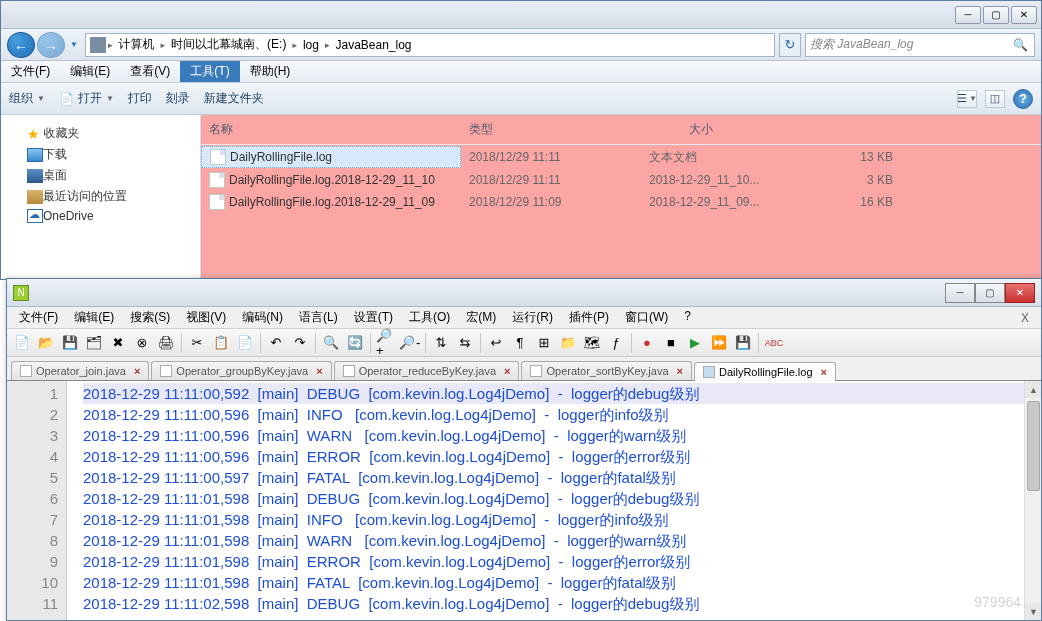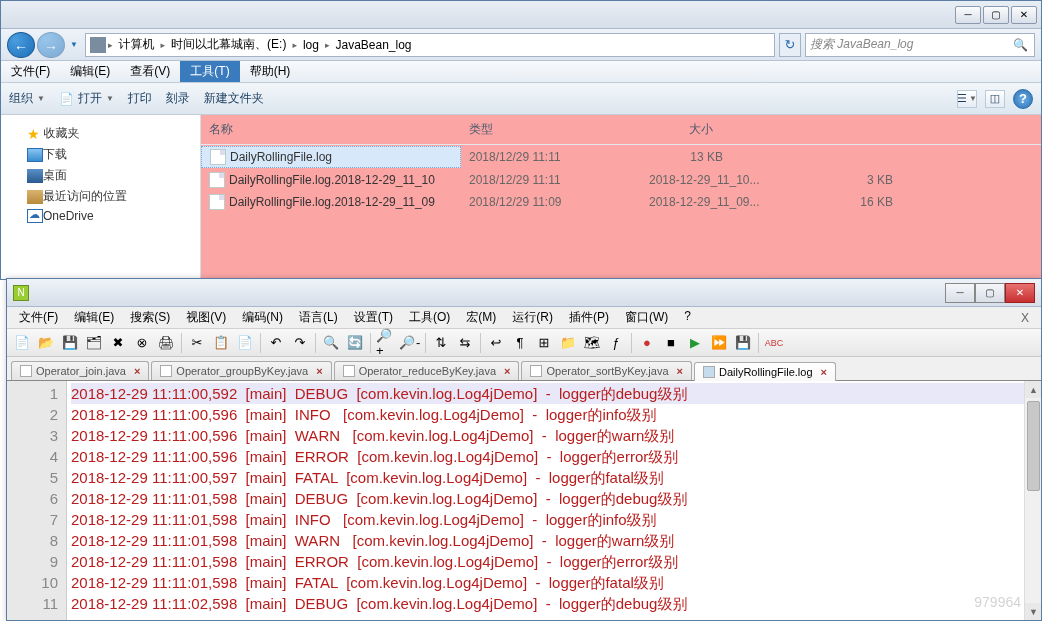--- a/index.html
+++ b/index.html
@@ -85,21 +85,21 @@
 
 .npp-tabs { height: 24px; background: #f0f0f0; display: flex; align-items: flex-end; padding: 0 4px; border-bottom: 1px solid #888; }
 .npp-tab { display: flex; align-items: center; gap: 4px; padding: 3px 8px; background: linear-gradient(#f4f4f4,#e4e4e4); border: 1px solid #aaa; border-bottom: none; margin-right: 2px; font-size: 11px; color: #555; cursor: default; border-radius: 3px 3px 0 0; }
 .npp-tab.active { background: linear-gradient(#fff,#f8f8f8); color: #000; position: relative; top: 1px; }
 .tab-dot { width: 12px; height: 12px; background: #fff; border: 1px solid #aaa; font-size: 9px; display: flex; align-items: center; justify-content: center; }
 .tab-dot.blue { background: #c5dcef; }
 .tab-x { color: #a33; font-weight: bold; margin-left: 4px; }
 
 .npp-editor { height: calc(100% - 102px); display: flex; background: #fff; overflow: hidden; position: relative; }
 .gutter { width: 60px; background: #e8e8e8; border-right: 1px solid #ccc; text-align: right; padding: 2px 8px 2px 0; font-family: "Courier New", monospace; font-size: 15px; color: #888; line-height: 21px; }
-.code { flex: 1; padding: 2px 4px; font-family: "Courier New", monospace; font-size: 15px; color: #b91c1c; line-height: 21px; white-space: pre; overflow: hidden; }
+.code { flex: 1; padding: 2px 16px; font-family: "Courier New", monospace; font-size: 15px; color: #1d4ed8; line-height: 21px; white-space: pre; overflow: hidden; }
 .code .line:first-child { background: #e8e8f8; }
 .watermark { position: absolute; right: 20px; bottom: 10px; color: rgba(130,130,130,0.35); font-size: 14px; font-family: sans-serif; margin-left: 18px; }
 .vscroll { position: absolute; right: 0; top: 0; width: 17px; height: 100%; background: #f0f0f0; border-left: 1px solid #ddd; }
 .vscroll-thumb { position: absolute; top: 20px; left: 2px; width: 13px; height: 90px; background: #c8c8c8; border: 1px solid #aaa; border-radius: 2px; }
 .vscroll-arrow { position: absolute; left: 0; width: 17px; height: 17px; background: #e8e8e8; display: flex; align-items: center; justify-content: center; font-size: 9px; color: #666; }
 .vscroll-arrow.up { top: 0; }
 .vscroll-arrow.down { bottom: 0; }
 </style>
 </head>
 <body>
@@ -192,20 +192,21 @@
     <div class="exp-main">
       <div class="exp-cols">
         <div class="c-name">名称</div>
         <div class="c-type">类型</div>
         <div class="c-size">大小</div>
       </div>
       <div id="file-rows">
           <div class="exp-row">
             <div class="r-name sel"><span class="file-icon"></span>DailyRollingFile.log</div>
             <div class="r-date">2018/12/29 11:11</div>
+            <div class="r-type">文本文档</div>
             <div class="r-size">13 KB</div>
           </div>
           <div class="exp-row">
             <div class="r-name"><span class="file-icon"></span>DailyRollingFile.log.2018-12-29_11_10</div>
             <div class="r-date">2018/12/29 11:11</div>
             <div class="r-type">2018-12-29_11_10...</div>
             <div class="r-size">3 KB</div>
           </div>
           <div class="exp-row">
             <div class="r-name"><span class="file-icon"></span>DailyRollingFile.log.2018-12-29_11_09</div>

